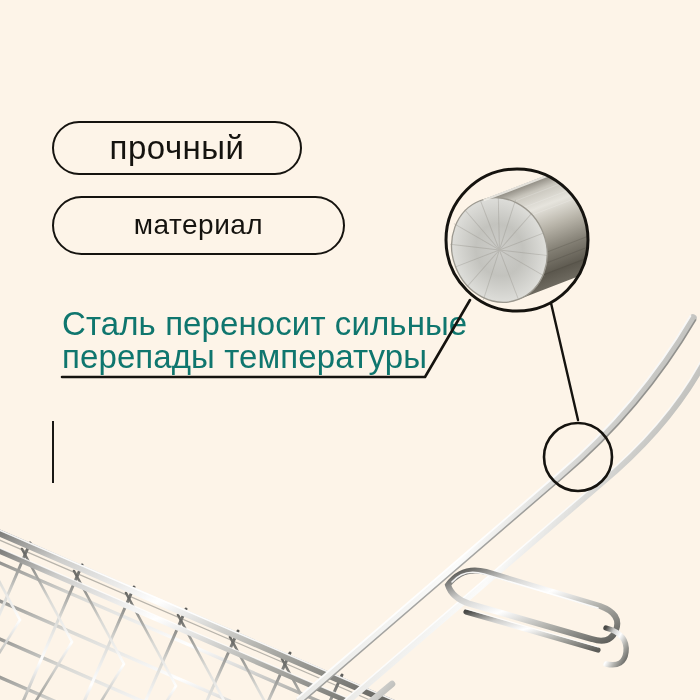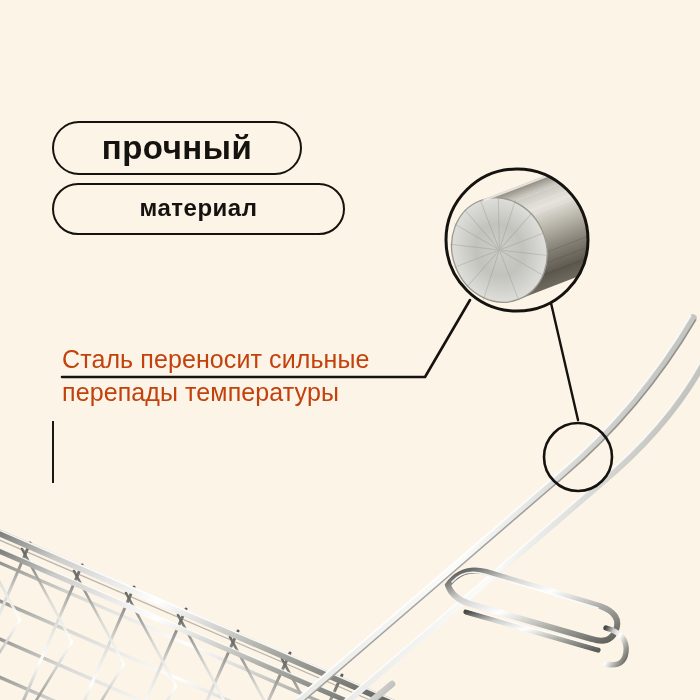--- a/index.html
+++ b/index.html
@@ -45,41 +45,39 @@
   }
   #pill-prochny {
     left: 52px;
     top: 121px;
     width: 250px;
     height: 54px;
     font-size: 33px;
   }
   #pill-material {
     left: 52px;
-    top: 183px;
+    top: 196px;
     width: 293px;
-    height: 52px;
-    font-size: 24px;
+    height: 59px;
+    font-size: 28px;
   }
   .pill span {
     line-height: 1;
     position: relative;
     top: -1px;
-    font-weight: bold;
   }
 
   
   .body-text {
     position: absolute;
-    color: #c2410c;
-    font-size: 25px;
+    color: #0f766e;
+    font-size: 33px;
     line-height: 33px;
     letter-spacing: 0.1px;
     white-space: pre-line;
-    margin-top: 36px;
   }
   #text-steel {
     left: 62px;
     top: 307px;
     width: 420px;
   }
   #text-odor {
     left: 68px;
     top: 419px;
     width: 420px;

